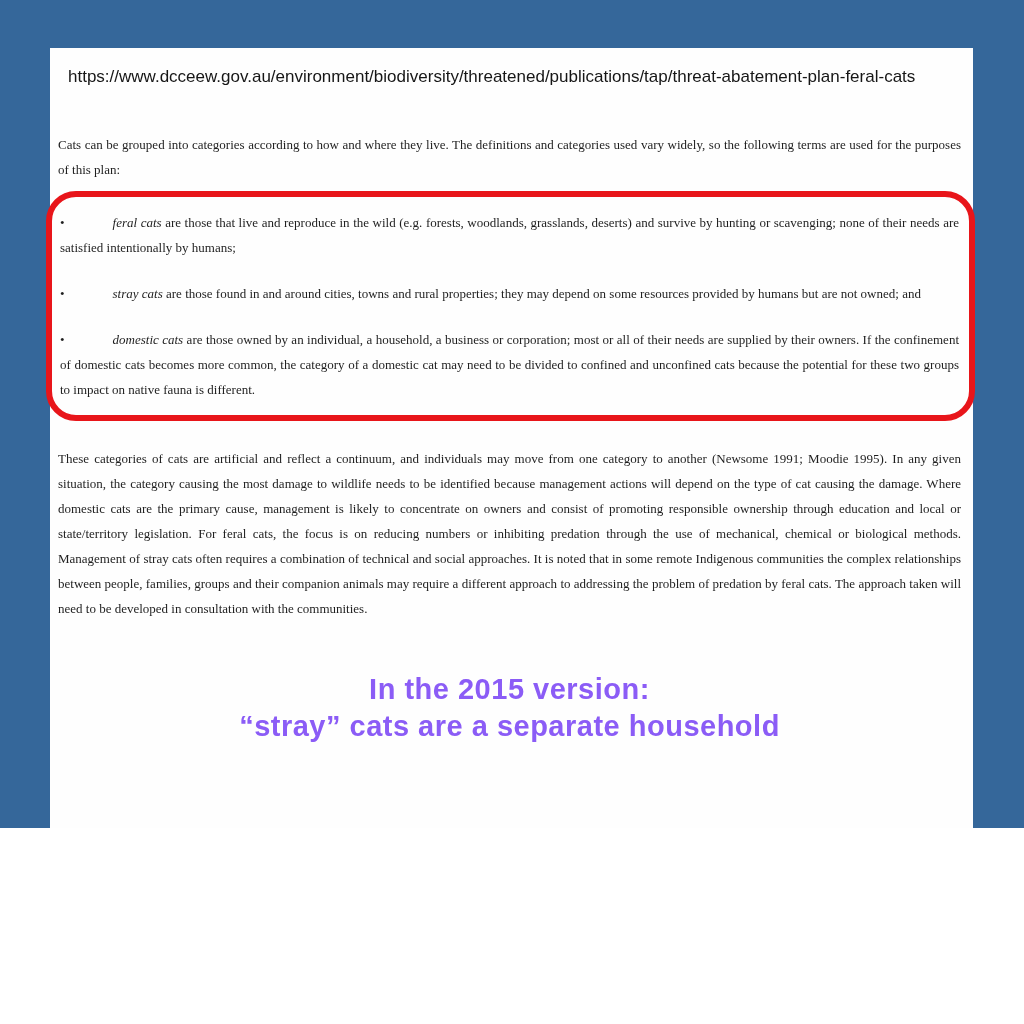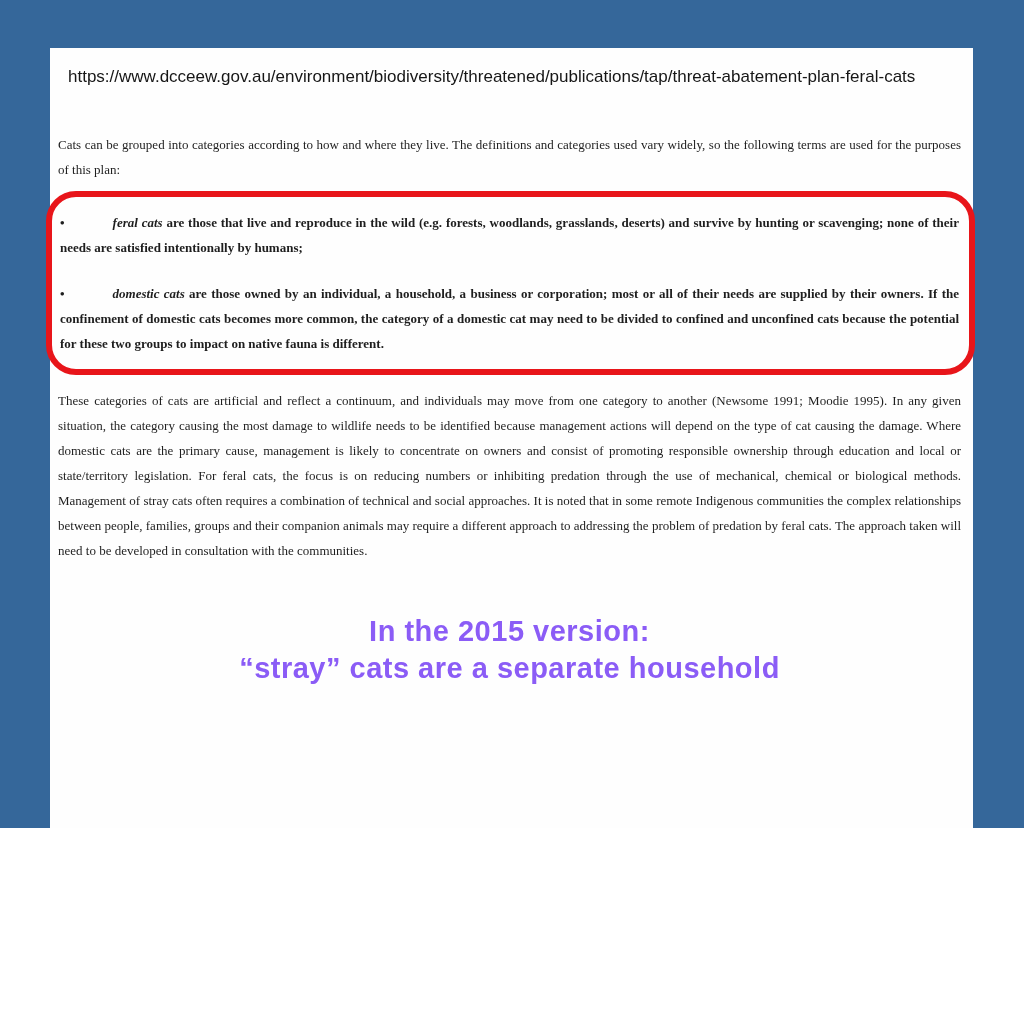--- a/index.html
+++ b/index.html
@@ -34,26 +34,26 @@
     text-align:justify;
     margin:0;
   }
   .intro{ margin-top:42px; }
   .highlight-box{
     margin:9px -14px 0 -12px;
     border:6px solid #e8151a;
     border-radius:30px;
     padding:13px 10px 13px 8px;
   }
-  .bullet{ margin:0;font-weight:bold; }
+  .bullet{ margin:0; }
   .bullet + .bullet{ margin-top:21px; }
   .bullet .glyph{ display:inline-block; }
   .bullet .tab{ display:inline-block; width:48px; }
   .bullet i{ font-style:italic; }
-  .bodytext{ margin-top:13px; }
+  .bodytext{ margin-top:25px; }
   .annotation{
     margin-top:50px;
     text-align:center;
     font-family:"Liberation Sans", sans-serif;
     font-weight:700;
     font-size:29px;
     line-height:37px;
     color:#8b5cf6;
     letter-spacing:0.5px;
   }
@@ -86,20 +86,21 @@
   <div class="doc">
 
     <div class="url">https://www.dcceew.gov.au/environment/biodiversity/threatened/publications/tap/threat-abatement-plan-feral-cats</div>
 
     <p class="textblock intro">Cats can be grouped into categories according to how and where they live. The definitions and categories used vary widely, so the following terms are used for the purposes of this plan:</p>
 
     <div class="highlight-box">
 
       <p class="textblock bullet"><span class="glyph">•</span><span class="tab"></span><i>feral cats</i><span> are those that live and reproduce in the wild (e.g. forests, woodlands, grasslands, deserts) and survive by hunting or scavenging; none of their needs are satisfied intentionally by humans;</span></p>
 
+      <p class="textblock bullet"><span class="glyph">•</span><span class="tab"></span><i>stray cats</i><span> are those found in and around cities, towns and rural properties; they may depend on some resources provided by humans but are not owned; and</span></p>
 
       <p class="textblock bullet"><span class="glyph">•</span><span class="tab"></span><i>domestic cats</i><span> are those owned by an individual, a household, a business or corporation; most or all of their needs are supplied by their owners. If the confinement of domestic cats becomes more common, the category of a domestic cat may need to be divided to confined and unconfined cats because the potential for these two groups to impact on native fauna is different.</span></p>
 
     </div>
 
     <p class="textblock bodytext">These categories of cats are artificial and reflect a continuum, and individuals may move from one category to another (Newsome 1991; Moodie 1995). In any given situation, the category causing the most damage to wildlife needs to be identified because management actions will depend on the type of cat causing the damage. Where domestic cats are the primary cause, management is likely to concentrate on owners and consist of promoting responsible ownership through education and local or state/territory legislation. For feral cats, the focus is on reducing numbers or inhibiting predation through the use of mechanical, chemical or biological methods. Management of stray cats often requires a combination of technical and social approaches. It is noted that in some remote Indigenous communities the complex relationships between people, families, groups and their companion animals may require a different approach to addressing the problem of predation by feral cats. The approach taken will need to be developed in consultation with the communities.</p>
 
     <div class="annotation">
       <div>In the 2015 version:</div>
       <div>“stray” cats are a separate household</div>

